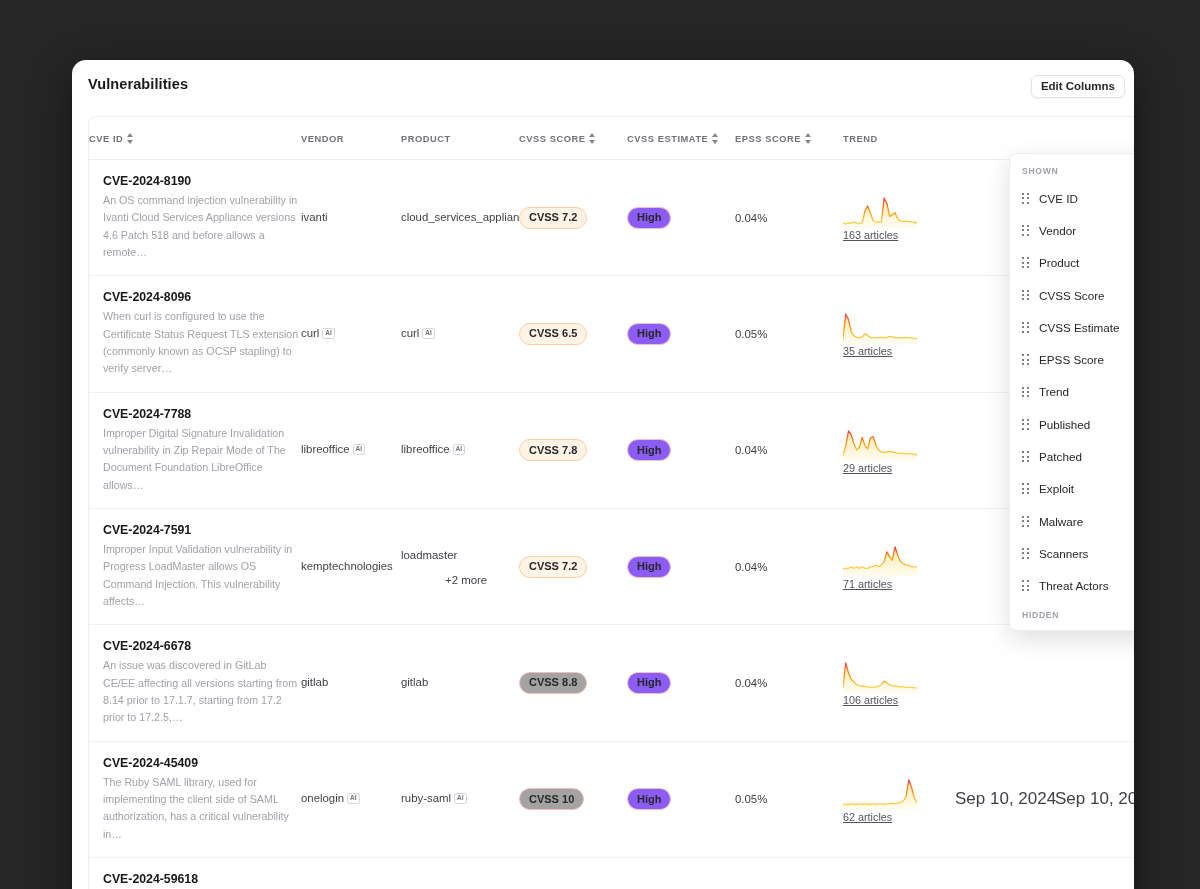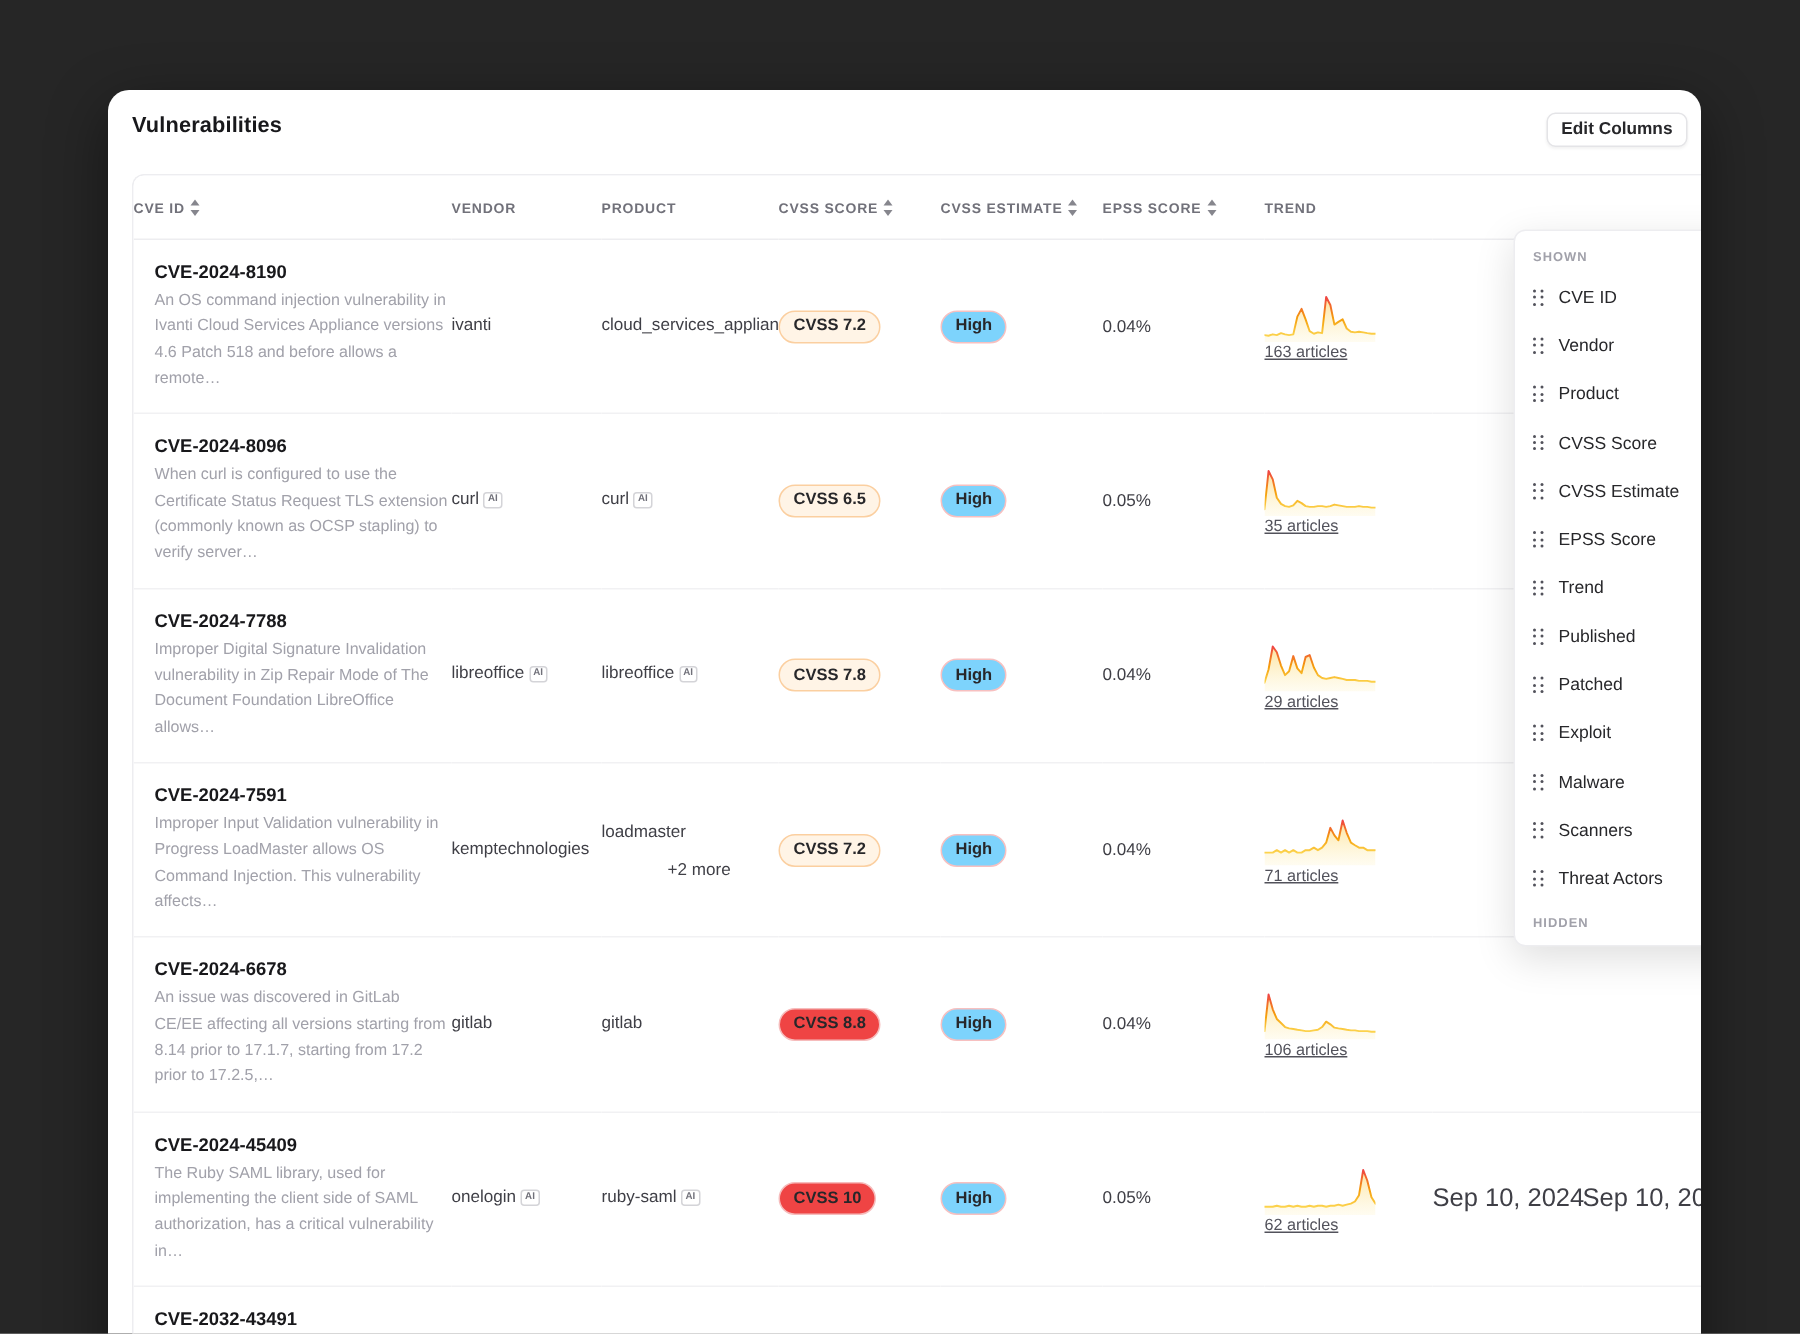--- a/index.html
+++ b/index.html
@@ -99,22 +99,22 @@
   .more-line { font-size: 11.4px; color: #3f3f46; margin-top: 9px; margin-left: 44px; }
 
   .pill {
     display: inline-block;
     font-size: 11px; font-weight: bold;
     border-radius: 999px;
     padding: 3.5px 9px 4.5px;
     white-space: nowrap;
   }
   .pill.orange { background: #fff4e6; border: 1px solid #fbcfa0; color: #27272a; }
-  .pill.red    { background: #ef4444; border: 1px solid #f6bcbc; color: #27272a; }
-  .pill.high   { background: #7dd3fc; border: 1px solid #f7c0c0; color: #27272a; }
+  .pill.red    { background: #a3a3a3; border: 1px solid #f6bcbc; color: #27272a; }
+  .pill.high   { background: #8b5cf6; border: 1px solid #f7c0c0; color: #27272a; }
 
   .epss { font-size: 11.4px; color: #3f3f46; text-align: right; }
   .date { font-size: 17px; color: #3f3f46; white-space: nowrap; text-align: center; }
 
   .trend-cell { }
   .spark { display: block; width: 74px; height: 34px; }
   .articles {
     display: inline-block;
     font-size: 10.8px; color: #52525b;
     text-decoration: underline;
@@ -401,21 +401,21 @@
                     </linearGradient>
                   </defs>
                   <path d="M0.0,28.5 L2.7,28.5 L5.5,28.5 L8.2,27.8 L11.0,28.5 L13.7,28.5 L16.4,27.8 L19.2,28.5 L21.9,27.8 L24.7,28.5 L27.4,28.5 L30.1,27.8 L32.9,28.5 L35.6,27.8 L38.4,27.8 L41.1,28.5 L43.9,27.8 L46.6,27.8 L49.3,27.1 L52.1,27.8 L54.8,27.1 L57.6,26.4 L60.3,25.0 L63.0,20.8 L65.8,4.0 L68.5,11.0 L71.3,22.2 L74.0,26.4 L74,34 L0,34 Z" fill="url(#gs5)"></path>
                   <path d="M0.0,28.5 L2.7,28.5 L5.5,28.5 L8.2,27.8 L11.0,28.5 L13.7,28.5 L16.4,27.8 L19.2,28.5 L21.9,27.8 L24.7,28.5 L27.4,28.5 L30.1,27.8 L32.9,28.5 L35.6,27.8 L38.4,27.8 L41.1,28.5 L43.9,27.8 L46.6,27.8 L49.3,27.1 L52.1,27.8 L54.8,27.1 L57.6,26.4 L60.3,25.0 L63.0,20.8 L65.8,4.0 L68.5,11.0 L71.3,22.2 L74.0,26.4" fill="none" stroke="url(#gl5)" stroke-width="1.3" stroke-linejoin="round" stroke-linecap="round"></path>
                 </svg><span class="articles">62 articles</span></td>
               <td><span class="date">Sep 10, 2024</span></td>
               <td><span class="date">Sep 10, 202</span></td>
             </tr>
             <tr>
               <td>
-                <div class="cve-id">CVE-2032-43491</div>
+                <div class="cve-id">CVE-2024-59618</div>
               </td>
               <td></td>
               <td></td>
               <td></td>
               <td></td>
               <td></td>
               <td class="trend-cell"></td>
               <td></td>
               <td></td>
             </tr>

